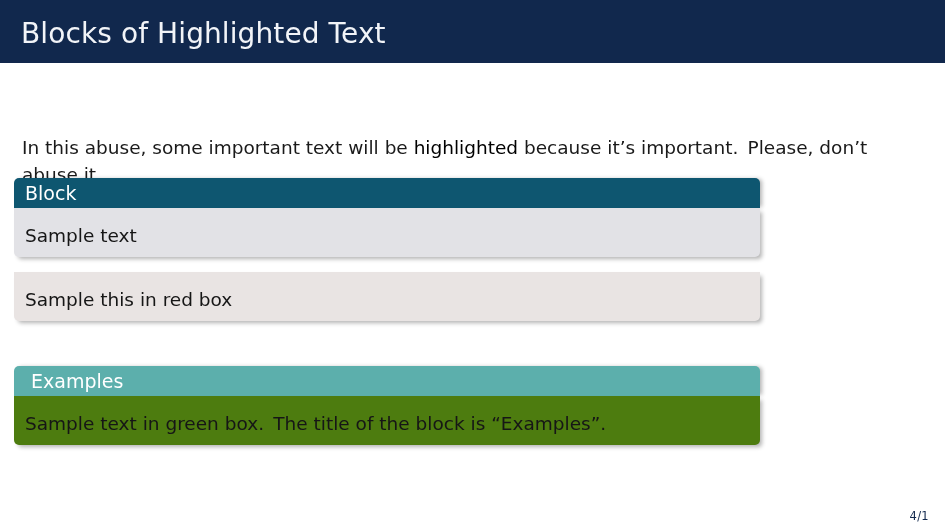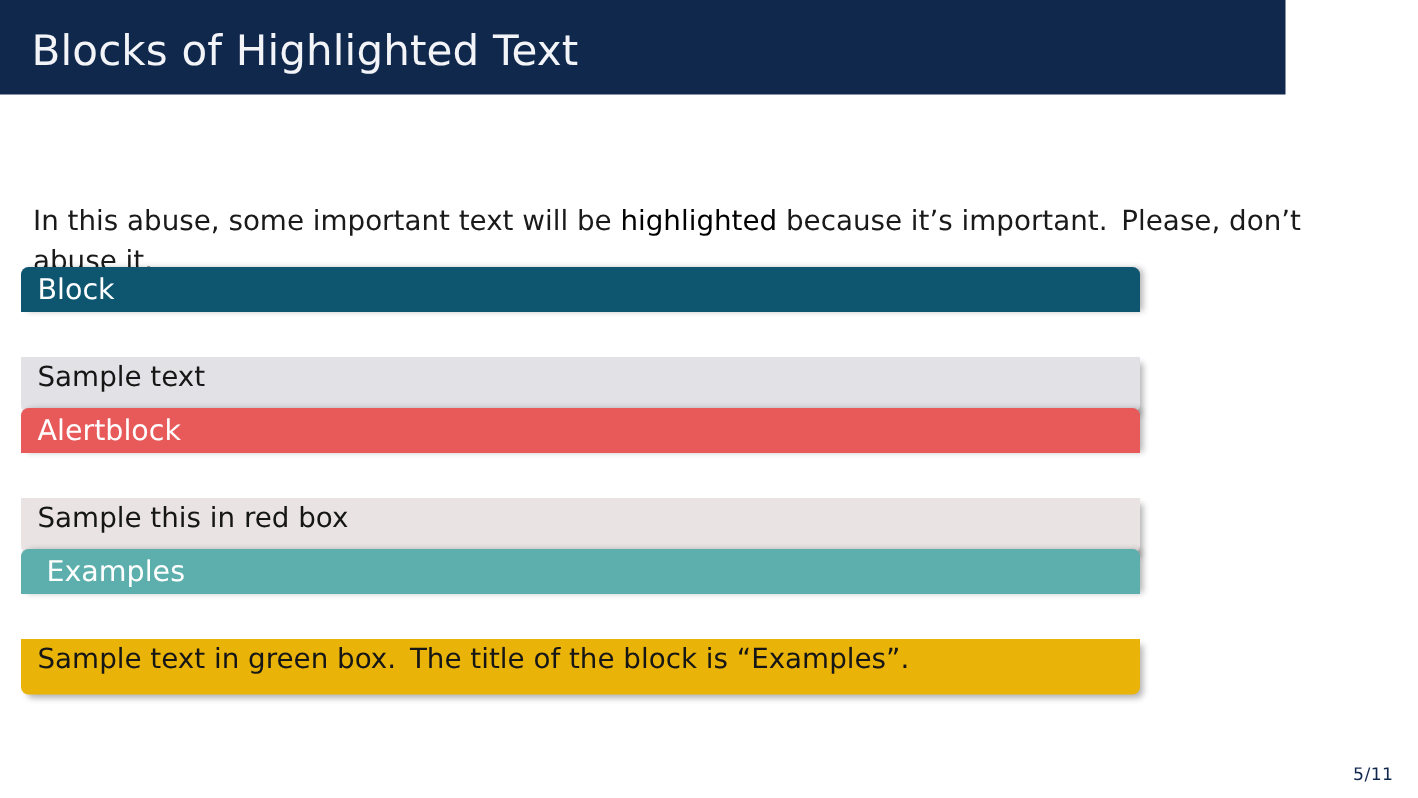--- a/index.html
+++ b/index.html
@@ -13,21 +13,21 @@
     font-family: "DejaVu Sans", "Liberation Sans", sans-serif;
     overflow: hidden;
     position: relative;
   }
 
   
   #title-bar {
     position: absolute;
     left: 0;
     top: 0;
-    width: 857px;
+    width: 945px;
     height: 63px;
     background: #11284d;
     box-sizing: border-box;
   }
   #title-text {
     position: absolute;
     left: 21px;
     top: 17px;
     font-size: 28px;
     line-height: 34px;
@@ -73,43 +73,42 @@
     padding-left: 11px;
     font-size: 19px;
     color: #ffffff;
     border-radius: 5px 5px 0 0;
     box-sizing: border-box;
     overflow: hidden;
     white-space: nowrap;
   }
   .block-body {
     min-height: 37px;
-    padding: 0 11px 8px 11px;
+    padding: 14px 11px 8px 11px;
     font-size: 18.5px;
     line-height: 27px;
     color: #161616;
     border-radius: 0 0 5px 5px;
     box-sizing: border-box;
     box-shadow: 3px 3px 4px -1px rgba(0,0,0,0.30);
     white-space: nowrap;
-    margin-top: 30px;
   }
   .block-title.shadow-top {
     box-shadow: 3px 0px 4px -1px rgba(0,0,0,0.30);
   }
 
   
   .block-standard .block-title { background: #0e5670; }
   .block-standard .block-body  { background: #e2e2e6; }
 
   .block-alert .block-title { background: #e8595a; }
   .block-alert .block-body  { background: #e9e4e3; }
 
   .block-example .block-title { background: #5cafac; padding-left: 17px; }
-  .block-example .block-body  { background: #eab308; }
+  .block-example .block-body  { background: #4d7c0f; }
 
   #block-standard { top: 115px; }
   #block-alert    { top: 209px; }
   #block-example  { top: 303px; }
 
   
   #page-number {
     position: absolute;
     right: 16px;
     bottom: 9px;
@@ -128,24 +127,23 @@
 <div id="slide-body">
 
   <p id="intro-paragraph"><span>In this abuse, some important text will be </span><span class="hl">highlighted</span><span> because it’s important. Please, don’t abuse it.</span></p>
 
   <div class="block block-standard" id="block-standard">
     <div class="block-title shadow-top">Block</div>
     <div class="block-body">Sample text</div>
   </div>
 
   <div class="block block-alert" id="block-alert">
-    <div class="block-title shadow-top">Alertblock</div>
     <div class="block-body">Sample this in red box</div>
   </div>
 
   <div class="block block-example" id="block-example">
     <div class="block-title shadow-top">Examples</div>
     <div class="block-body">Sample text in green box. The title of the block is “Examples”.</div>
   </div>
 
 </div>
 
-<div id="page-number">5/11</div>
+<div id="page-number">4/1</div>
 
 </body></html>

